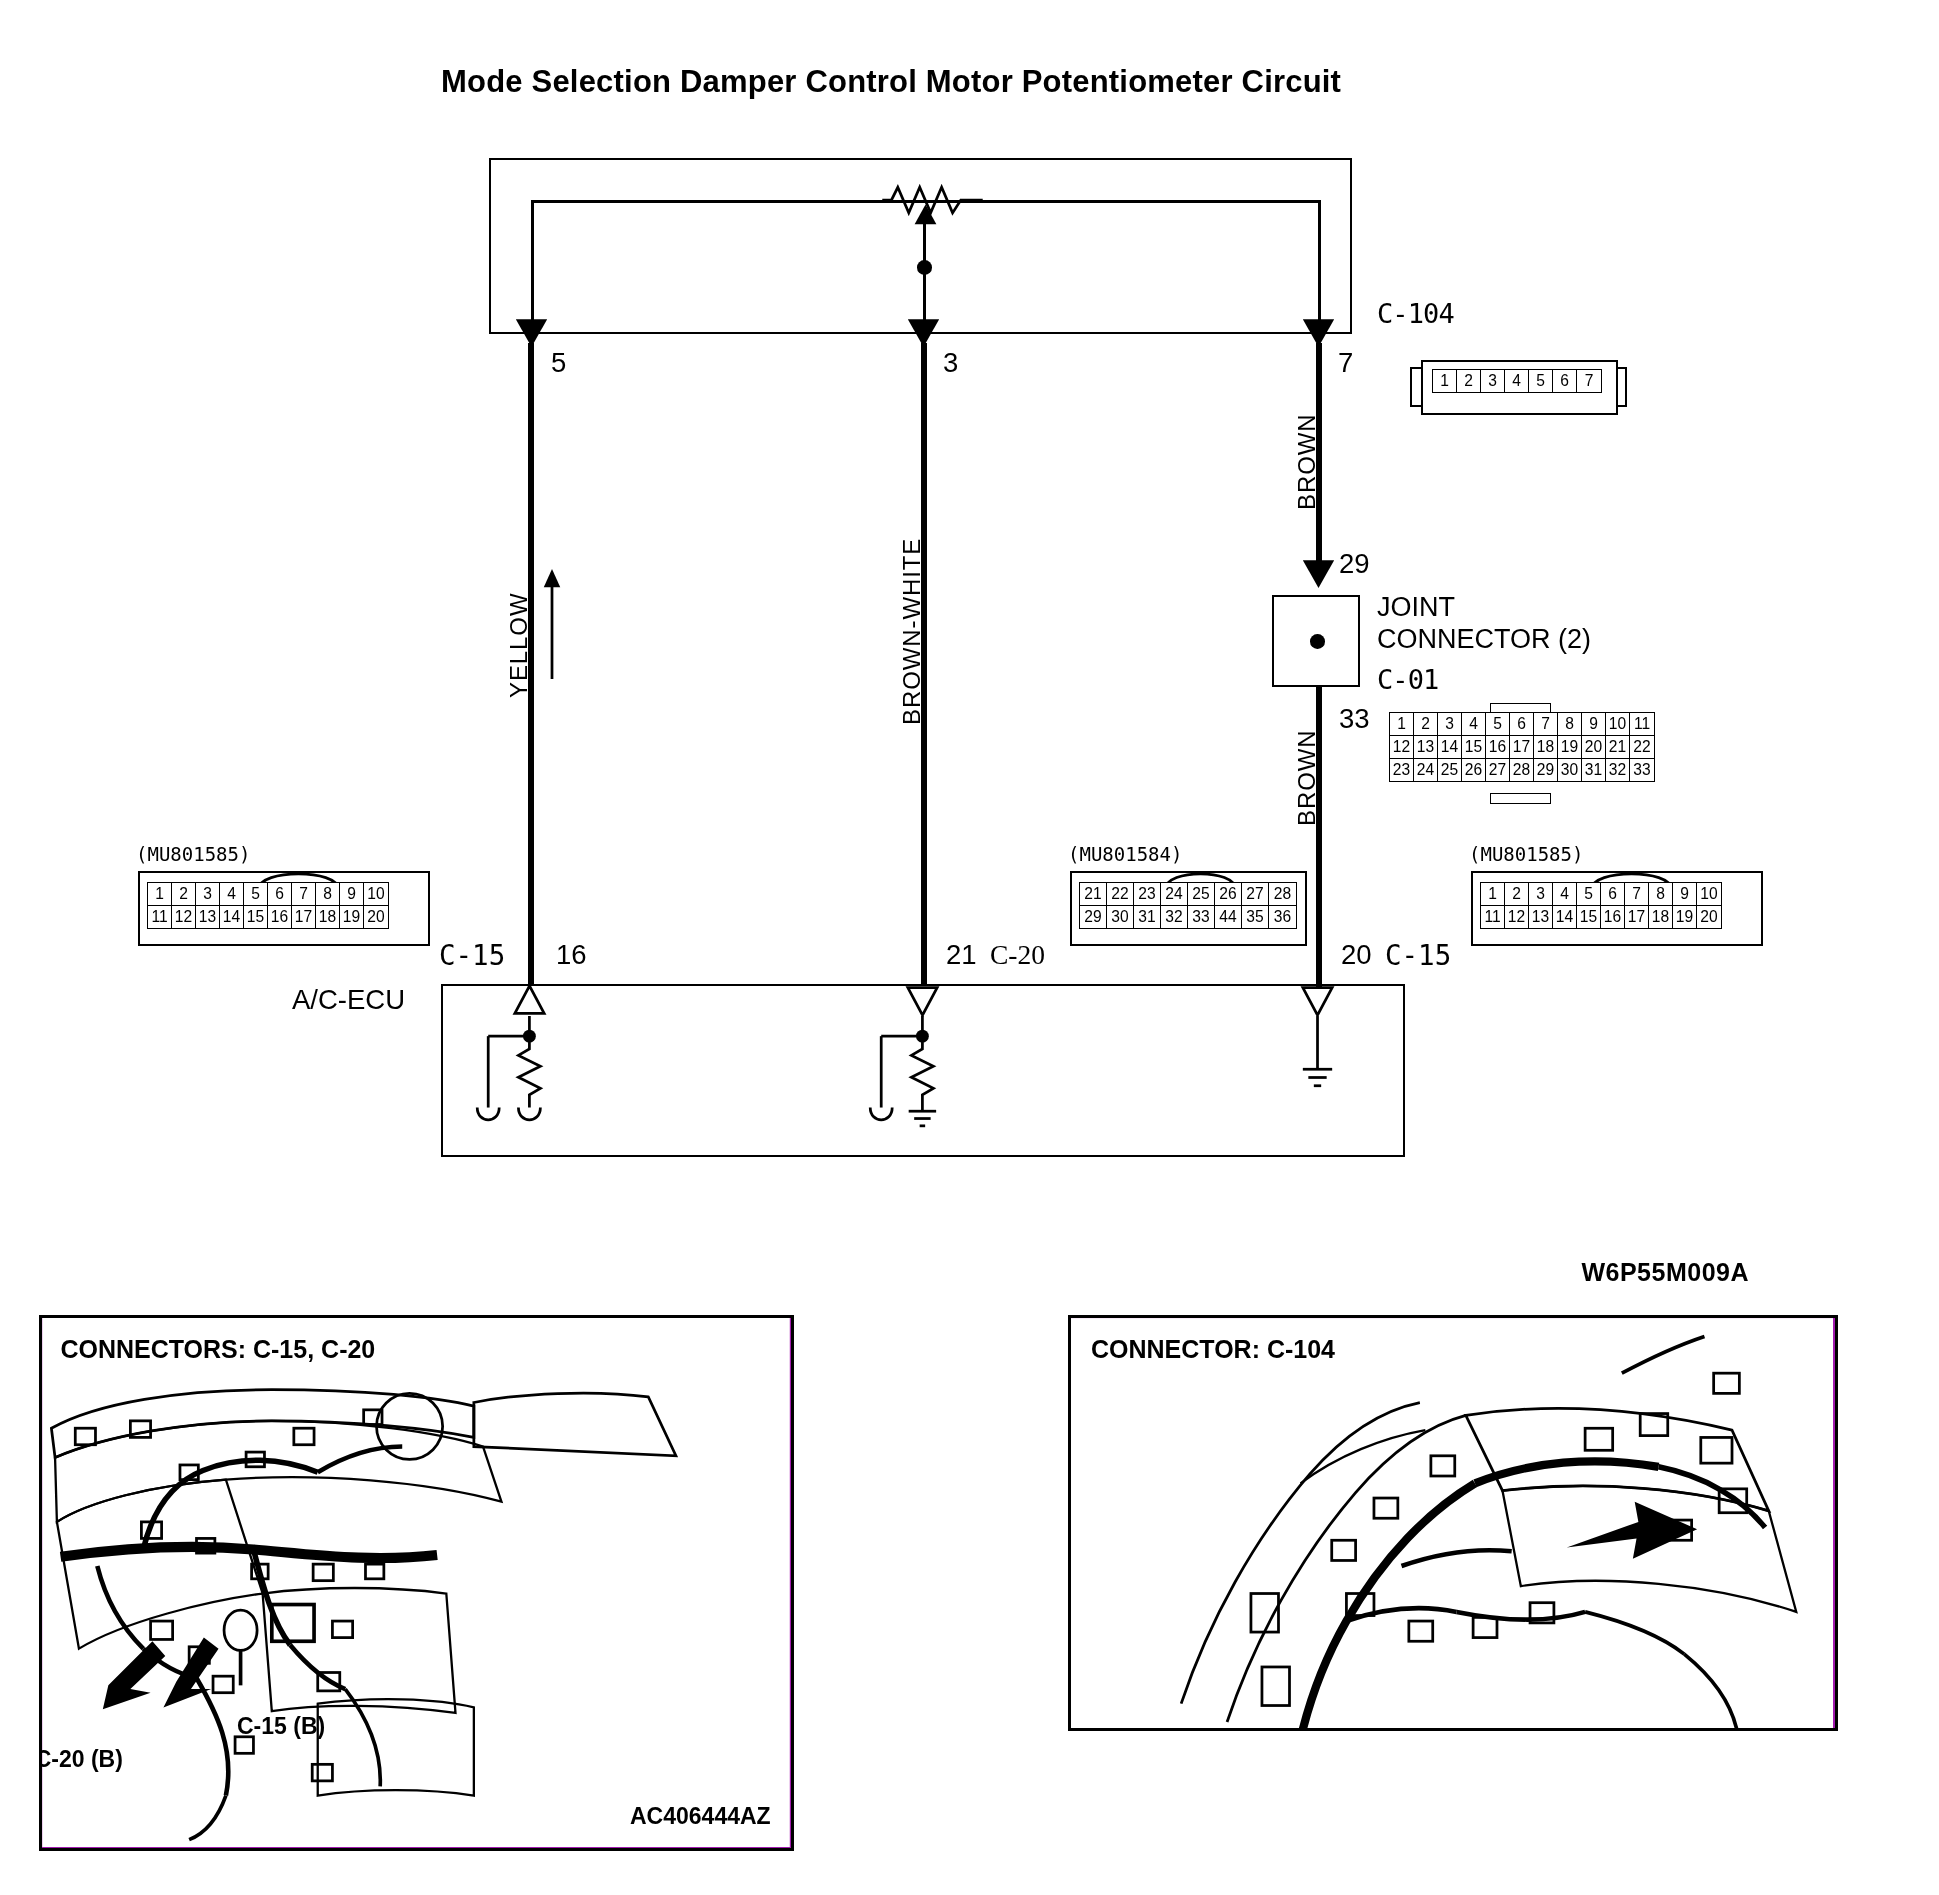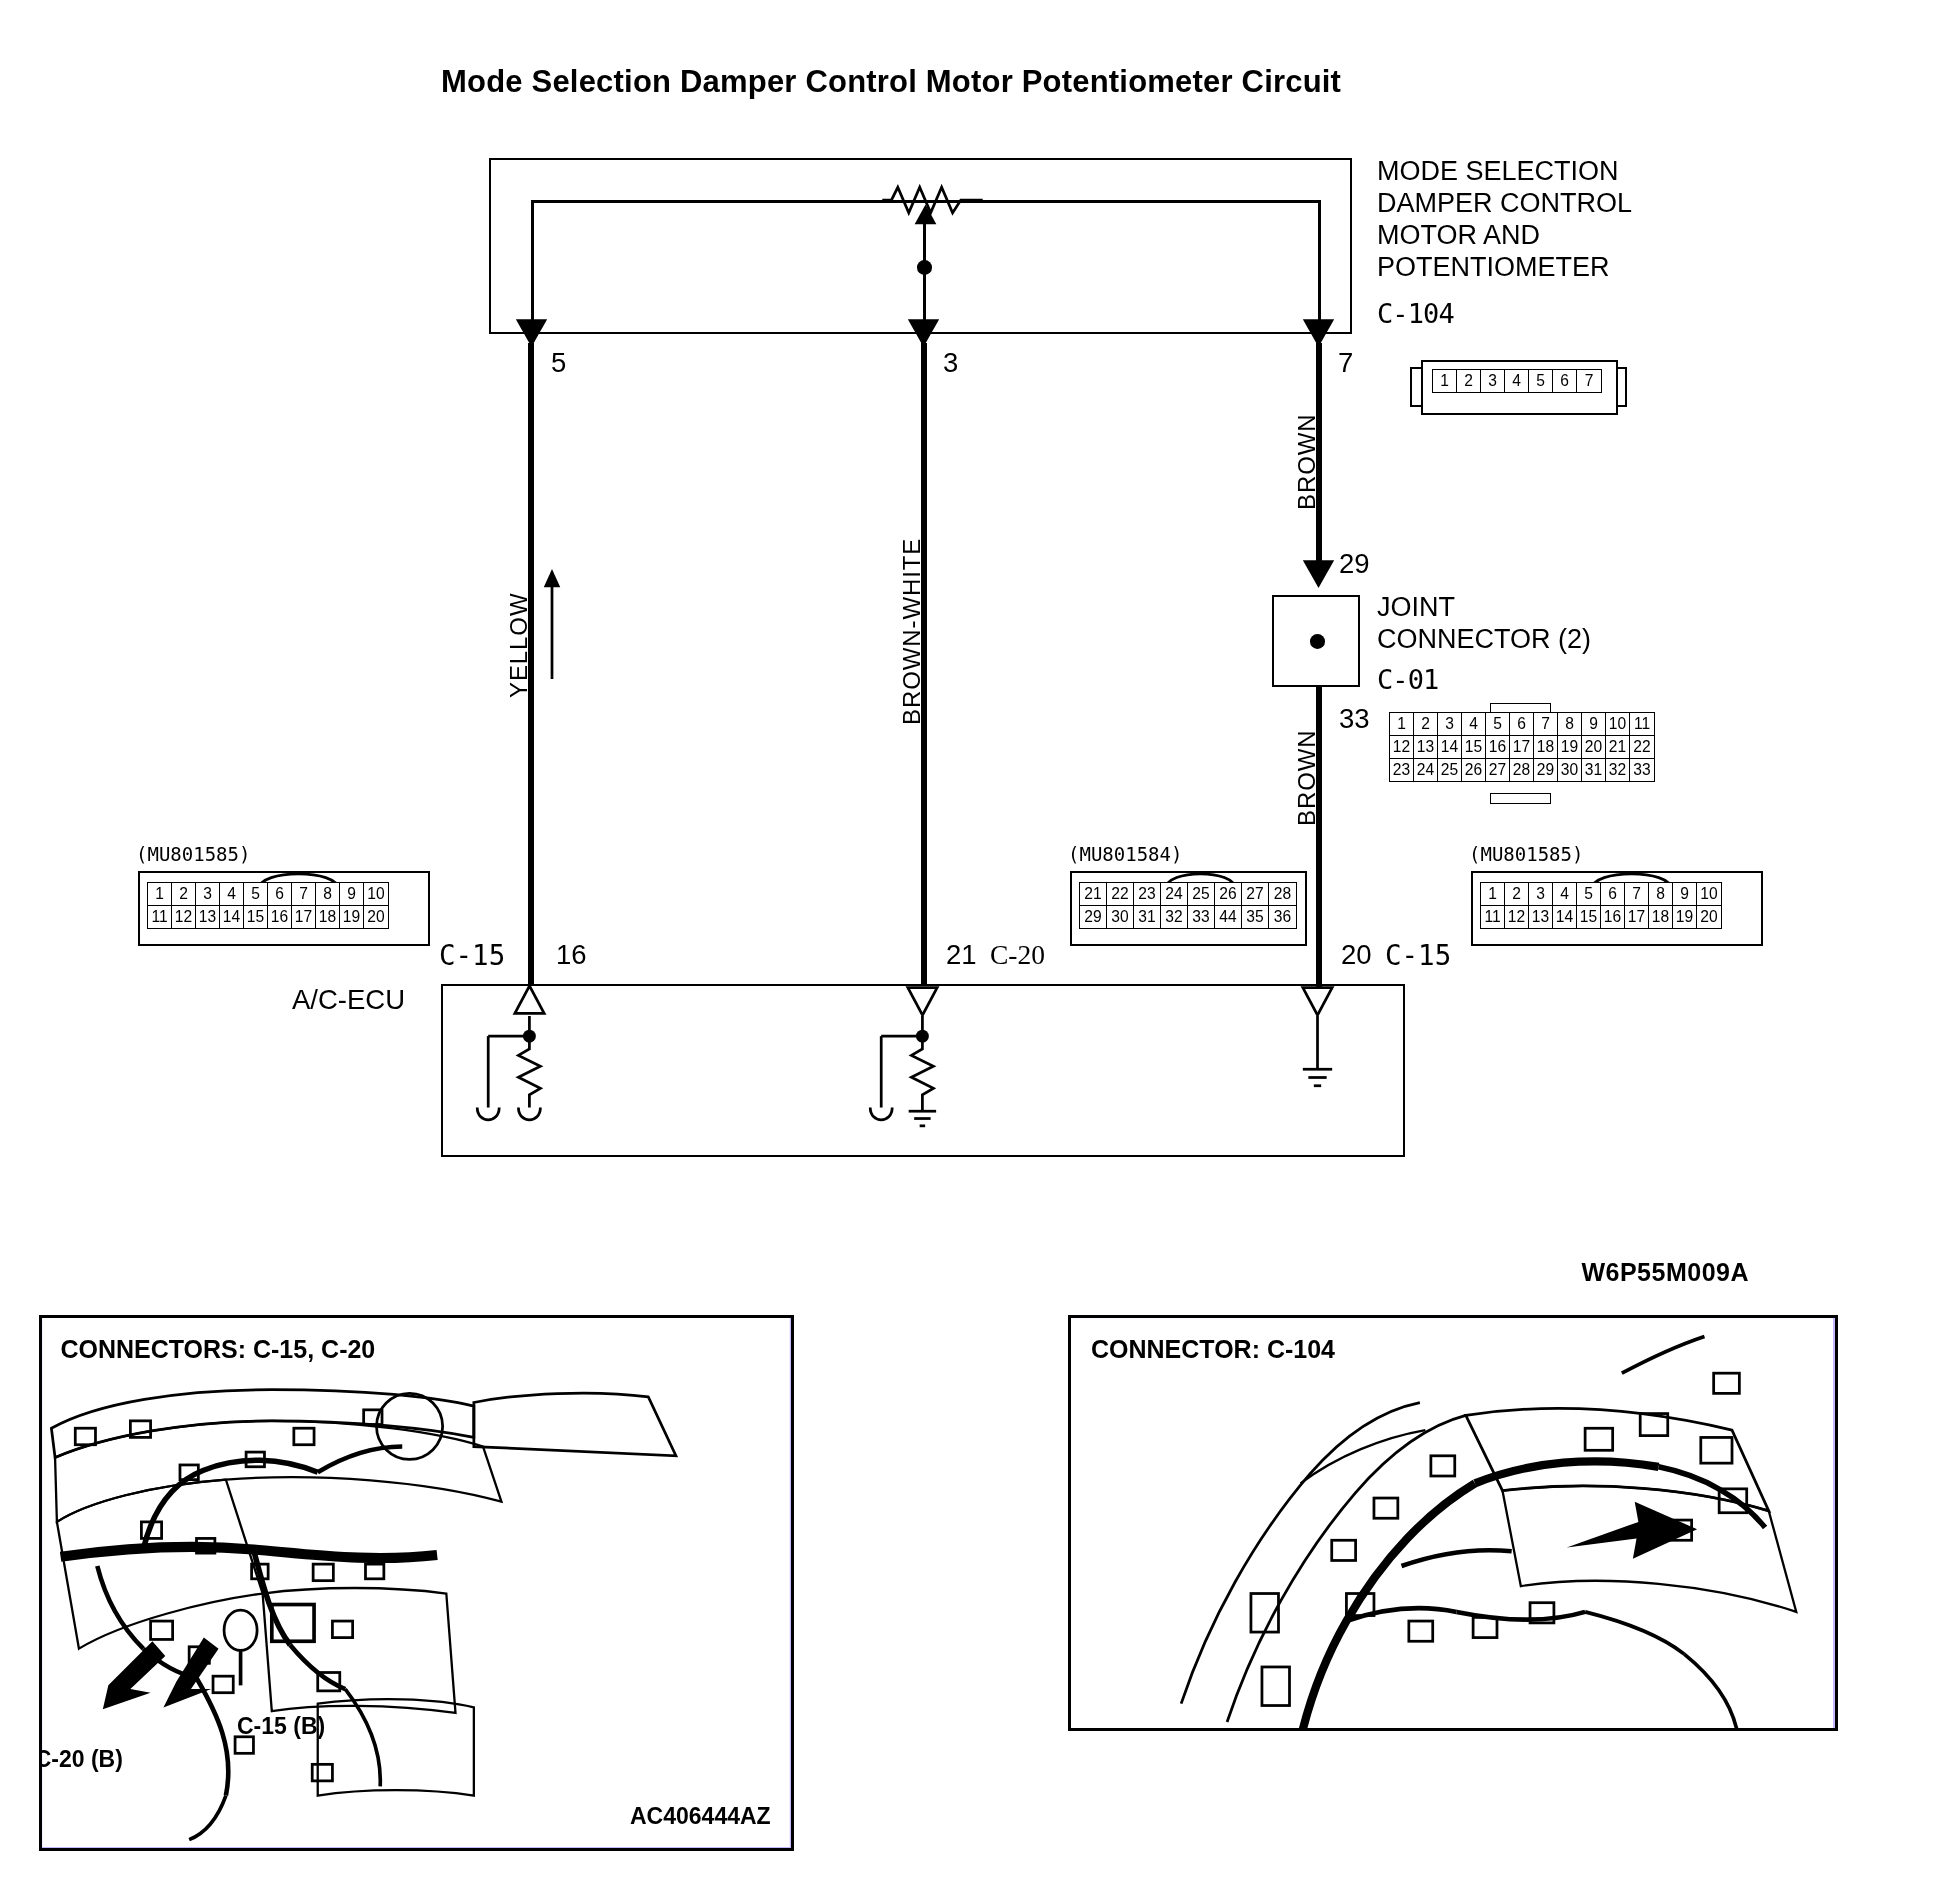--- a/index.html
+++ b/index.html
@@ -72,21 +72,21 @@
   .partname { position: absolute; font-size: 27px; line-height: 1.18; white-space: pre-line; }
   .code { position: absolute; font-size: 27px; font-family: "DejaVu Sans Mono", monospace; letter-spacing: -0.9px;}
 
   .small { font-size: 19px; font-weight: normal; font-family: "DejaVu Sans Mono", monospace; }
 
   
   .panel {
     position: absolute;
     border: 3.7px solid #000;
     box-sizing: border-box;
-    background: #c4b5fd;
+    background: #a21caf;
     overflow: hidden;
   }
   .panel-title {
     position: absolute;
     font-size: 25px;
     font-weight: bold;
     white-space: nowrap;
   }
   .panel-code {
     position: absolute;
@@ -133,24 +133,20 @@
     <polygon points="19,40 2,10 36,10" fill="#000"></polygon>
   </svg>
   <svg style="position:absolute; left:1301px; top:310px;" width="35" height="37" viewBox="0 0 38 40">
     <polygon points="19,40 2,10 36,10" fill="#000"></polygon>
   </svg>
 
   <div class="lbl" style="left:551px; top:347px; font-size:27.5px;">5</div>
   <div class="lbl" style="left:943px; top:347px; font-size:27.5px;">3</div>
   <div class="lbl" style="left:1338px; top:347px; font-size:27.5px;">7</div>
 
-  <div class="partname" style="left:1377px; top:156px;">MODE SELECTION
-DAMPER CONTROL
-MOTOR AND
-POTENTIOMETER</div>
   <div class="code" style="left:1377px; top:298px;">C-104</div>
 
   <div style="position:absolute; left:1410px; top:360px;">
     <div style="position:absolute; left:0; top:7.3px; width:16.5px; height:40px; border:2.8px solid #000; box-sizing:border-box; background:#fff;"></div>
     <div style="position:absolute; left:200px; top:7.3px; width:16.5px; height:40px; border:2.8px solid #000; box-sizing:border-box; background:#fff;"></div>
     <div style="position:absolute; left:11px; top:0; width:197px; height:55px; border:2.8px solid #000; box-sizing:border-box; background:#fff;"></div>
     <div class="pintable" style="left:22px; top:9.2px; border:1.8px solid #000;">
       <div class="pinrow">
         <div class="pin">1</div>
         <div class="pin">2</div>

